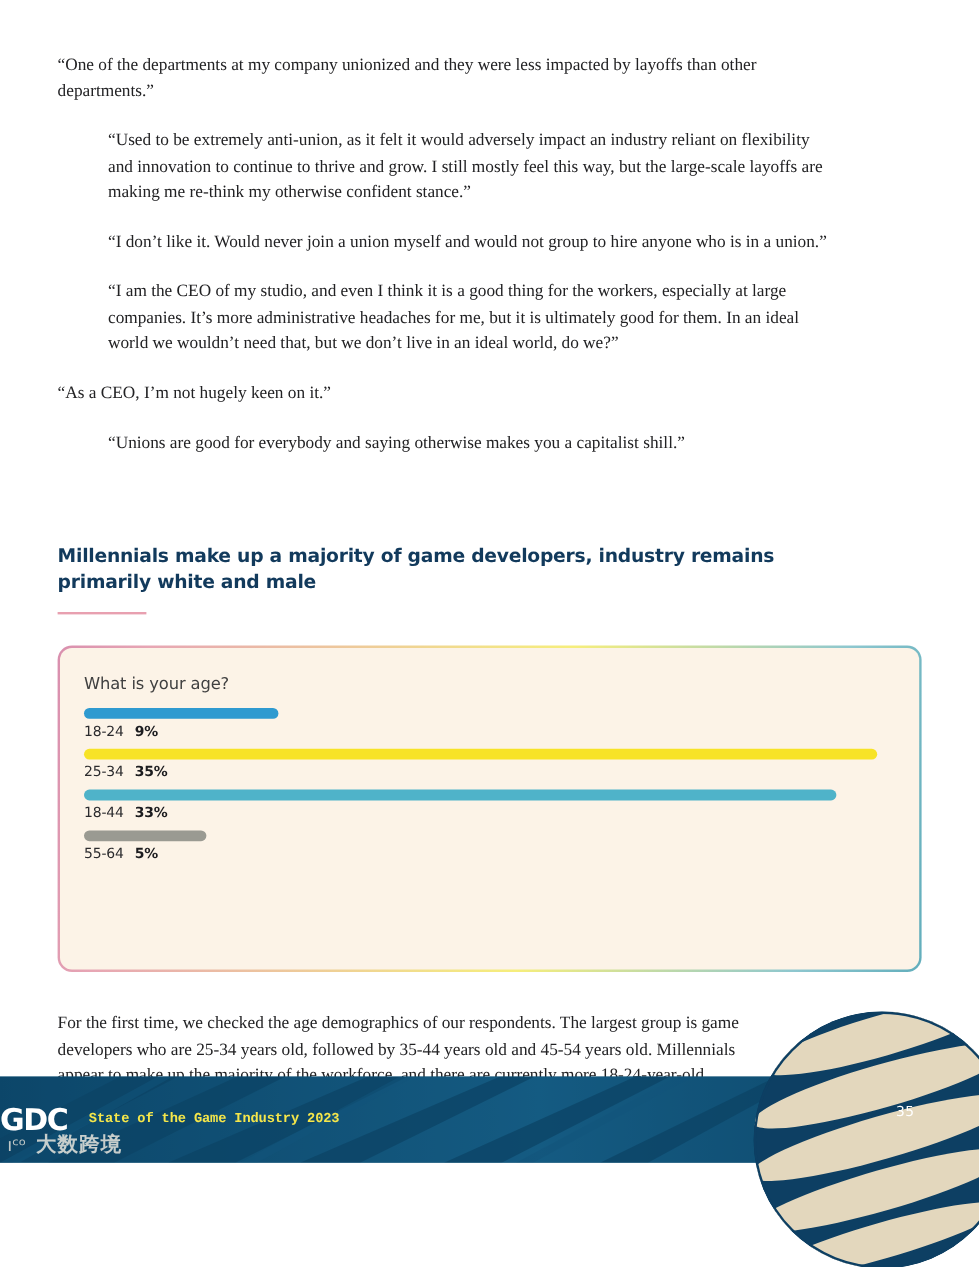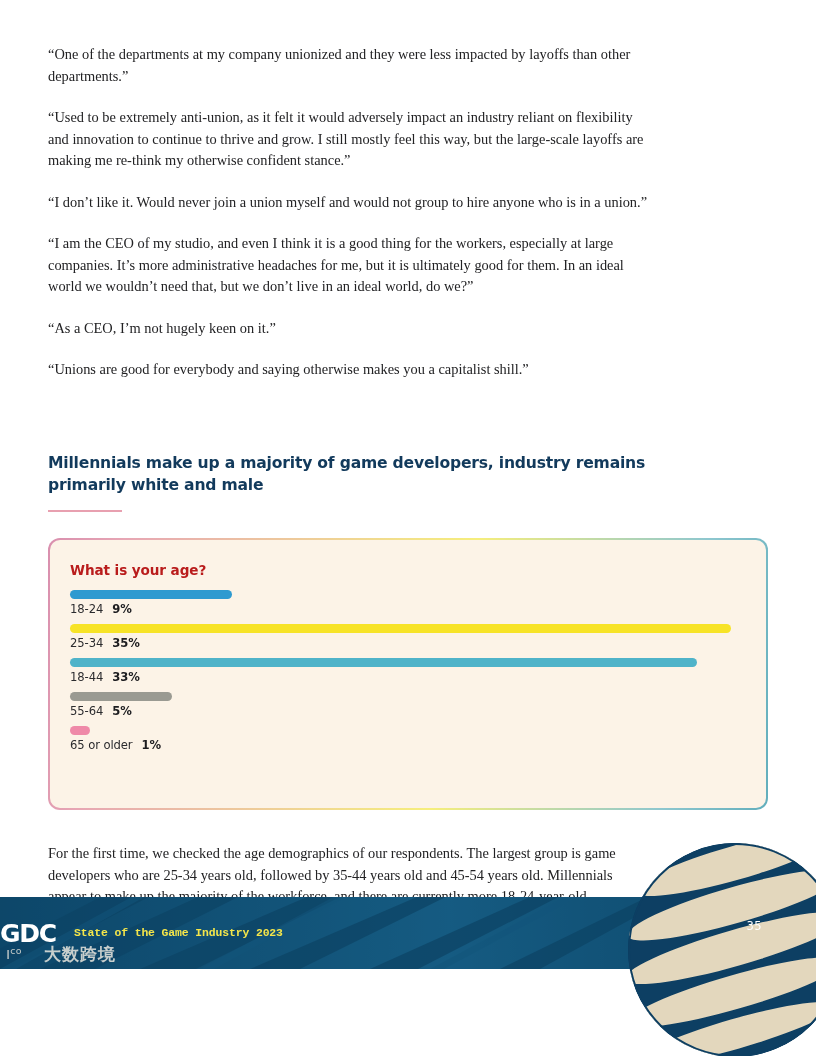--- a/index.html
+++ b/index.html
@@ -32,21 +32,21 @@
   }
 
   .quote {
     font-family: "Liberation Serif", "DejaVu Serif", serif;
     font-size: 14.4px;
     line-height: 21.5px;
     color: #222224;
     margin-bottom: 20px;
     letter-spacing: 0.0px;
   }
-  .quote.wide { width: 600px; }
+  .quote.wide { width: 600px; margin-left: 42px; }
 
   
   .section-head {
     position: absolute;
     left: 48px;
     top: 452px;
     width: 620px;
   }
   .section-title {
     font-family: "DejaVu Sans", sans-serif;
@@ -85,22 +85,22 @@
     height: 100%;
     border-radius: 10px;
     background: #fcf3e7;
     position: relative;
     padding: 22px 20px 16px 20px;
   }
 
   .chart-title {
     font-family: "DejaVu Sans", sans-serif;
     font-size: 13.6px;
-    font-weight: bold;
-    color: #b91c1c;
+    font-weight: normal;
+    color: #404040;
     letter-spacing: -0.1px;
     margin-bottom: 12px;
   }
 
   .bar-row { margin-bottom: 8px; }
 
   .bar-track {
     height: 9px;
     margin-bottom: 3px;
   }
@@ -193,21 +193,21 @@
     color: #ffffff;
     letter-spacing: 0.4px;
   }
 
   .watermark {
     position: absolute;
     left: 6px;
     bottom: 6px;
     display: flex;
     align-items: center;
-    gap: 22px;
+    gap: 8px;
     opacity: 0.82;
   }
   .wm-mark {
     font-family: "DejaVu Sans", sans-serif;
     font-size: 15px;
     color: #e9e6dd;
     line-height: 1;
   }
   .wm-text {
     font-family: "DejaVu Sans", sans-serif;
@@ -258,26 +258,20 @@
               <div class="bar-fill" style="width: 92.7%; background: rgb(79, 179, 201);"></div>
             </div>
             <div class="bar-label"><span>18-44</span><span class="val">33%</span></div>
           </div>
           <div class="bar-row">
             <div class="bar-track">
               <div class="bar-fill" style="width: 15.1%; background: rgb(154, 154, 146);"></div>
             </div>
             <div class="bar-label"><span>55-64</span><span class="val">5%</span></div>
           </div>
-          <div class="bar-row">
-            <div class="bar-track">
-              <div class="bar-fill" style="width: 2.9%; background: rgb(239, 137, 168);"></div>
-            </div>
-            <div class="bar-label"><span>65 or older</span><span class="val">1%</span></div>
-          </div>
         </div>
     </div>
   </div>
 
   <p class="closing">For the first time, we checked the age demographics of our respondents. The largest group is game developers who are 25-34 years old, followed by 35-44 years old and 45-54 years old. Millennials appear to make up the majority of the workforce, and there are currently more 18-24-year-old developers than there are developers 55 years and older.</p>
 
   <div class="footer">
     <svg class="footer-stripes" viewBox="0 0 816 72" preserveAspectRatio="none">
       <defs>
         <linearGradient id="fg" x1="0" y1="0" x2="1" y2="0">

